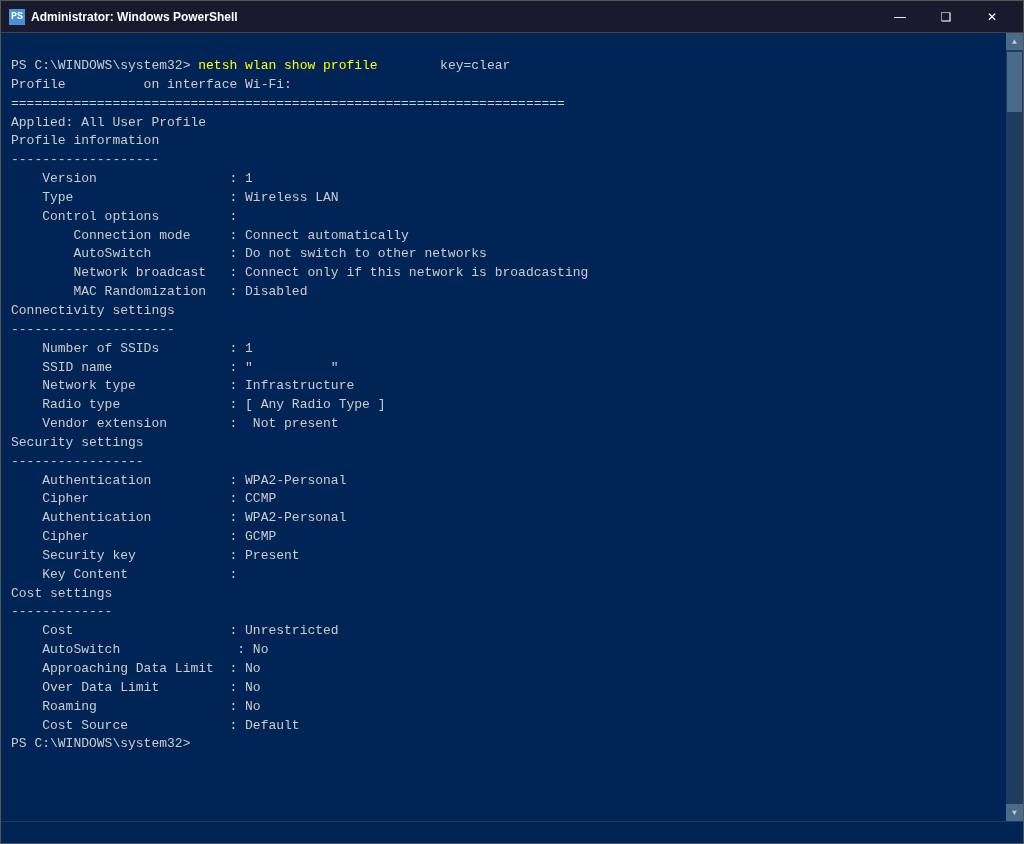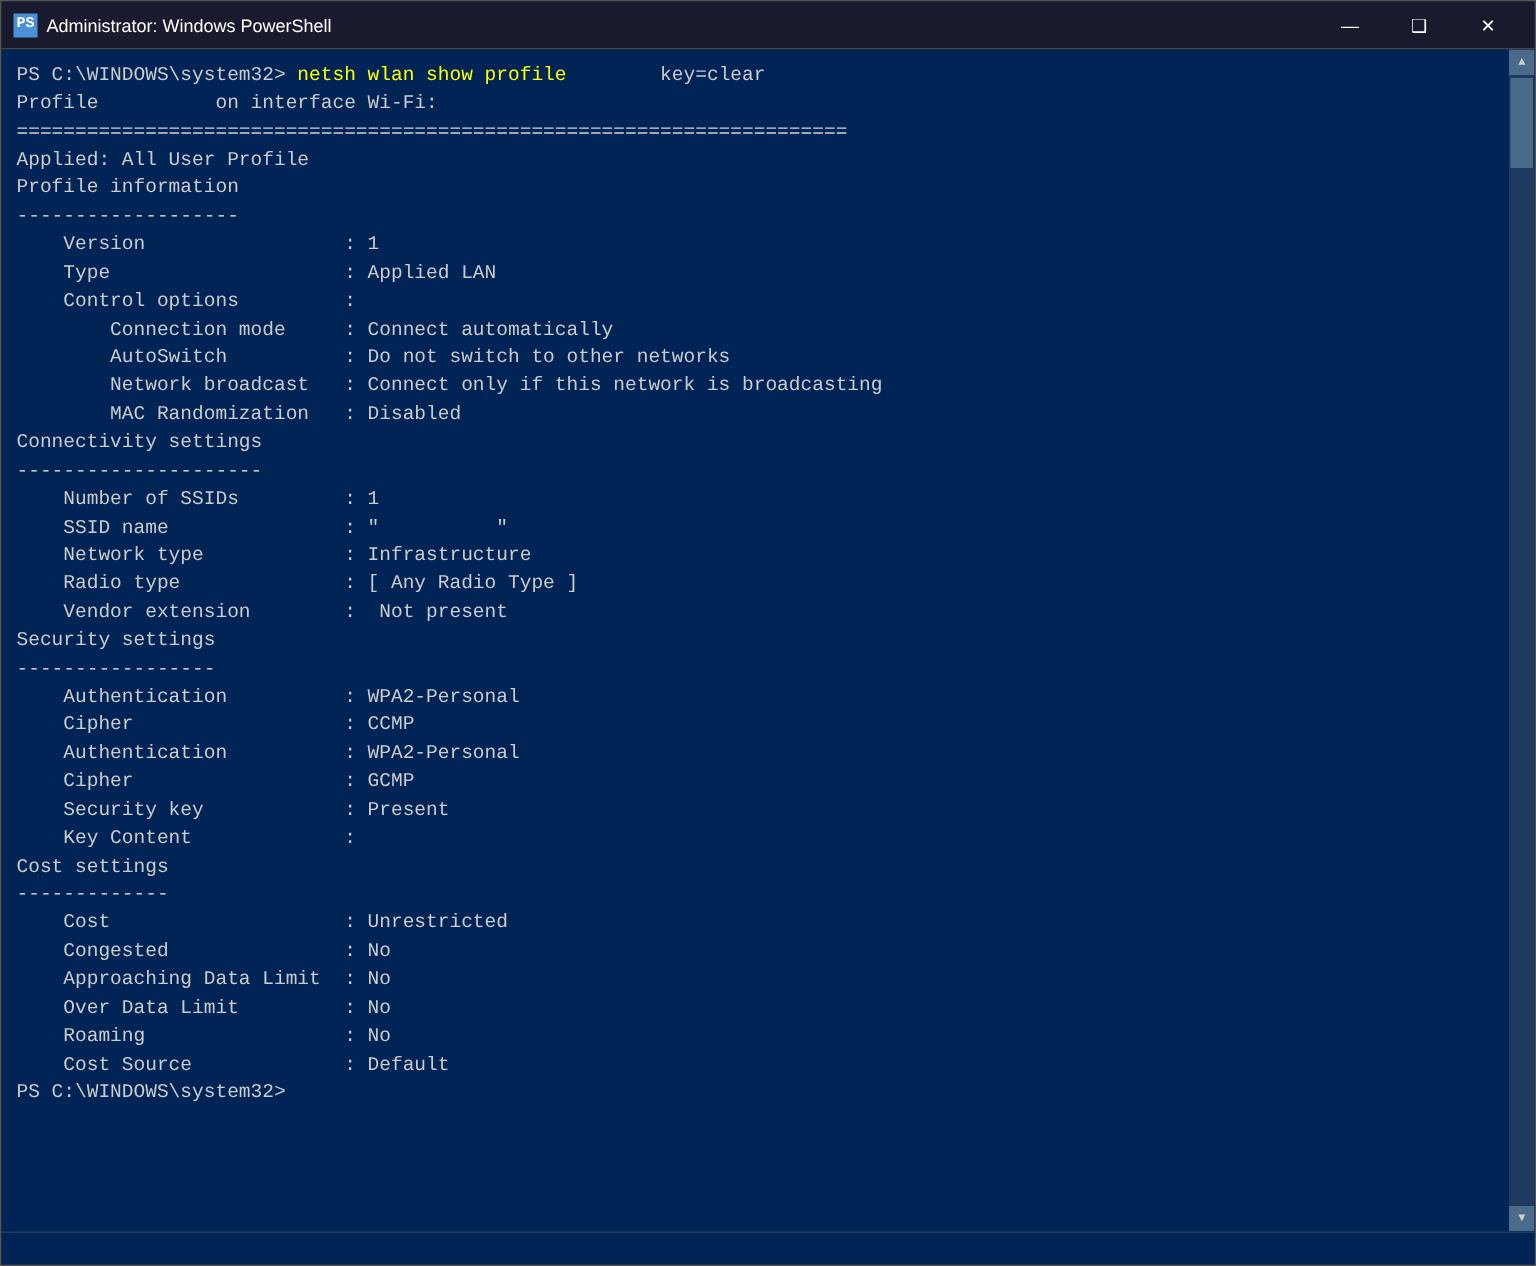--- a/index.html
+++ b/index.html
@@ -34,20 +34,21 @@
       font-size: 10px;
       color: white;
       font-weight: bold;
     }
 
     .titlebar-text {
       color: #ffffff;
       font-size: 12px;
       font-family: 'Segoe UI', sans-serif;
       flex: 1;
+      font-weight: bold;
     }
 
     .titlebar-buttons {
       display: flex;
       gap: 0;
     }
 
     .titlebar-btn {
       width: 46px;
       height: 32px;
@@ -64,21 +65,21 @@
 
     .terminal-container {
       flex: 1;
       background: #012456;
       display: flex;
       overflow: hidden;
     }
 
     .terminal-content {
       flex: 1;
-      padding: 8px 10px;
+      padding: 24px 10px;
       overflow-y: auto;
       color: #cccccc;
       line-height: 1.45;
     }
 
     .scrollbar {
       width: 17px;
       background: #1e3a5f;
       display: flex;
       flex-direction: column;
@@ -148,21 +149,21 @@
 
       <div class="line"></div>
       <div class="line">Profile          on interface Wi-Fi:</div>
       <div class="line">=======================================================================</div>
       <div class="line"></div>
       <div class="line">Applied: All User Profile</div>
       <div class="line"></div>
       <div class="line">Profile information</div>
       <div class="line">-------------------</div>
       <div class="line">    Version                 : 1</div>
-      <div class="line">    Type                    : Applied LAN</div>
+      <div class="line">    Type                    : Wireless LAN</div>
       <div class="line">    Control options         : </div>
       <div class="line">        Connection mode     : Connect automatically</div>
       <div class="line">        AutoSwitch          : Do not switch to other networks</div>
       <div class="line">        Network broadcast   : Connect only if this network is broadcasting</div>
       <div class="line">        MAC Randomization   : Disabled</div>
       <div class="line"></div>
       <div class="line">Connectivity settings</div>
       <div class="line">---------------------</div>
       <div class="line">    Number of SSIDs         : 1</div>
       <div class="line">    SSID name               : "          "</div>
@@ -175,21 +176,21 @@
       <div class="line">    Authentication          : WPA2-Personal</div>
       <div class="line">    Cipher                  : CCMP</div>
       <div class="line">    Authentication          : WPA2-Personal</div>
       <div class="line">    Cipher                  : GCMP</div>
       <div class="line">    Security key            : Present</div>
       <div class="line">    Key Content             :               </div>
       <div class="line"></div>
       <div class="line">Cost settings</div>
       <div class="line">-------------</div>
       <div class="line">    Cost                    : Unrestricted</div>
-      <div class="line">    Congested               : No</div>
+      <div class="line">    AutoSwitch               : No</div>
       <div class="line">    Approaching Data Limit  : No</div>
       <div class="line">    Over Data Limit         : No</div>
       <div class="line">    Roaming                 : No</div>
       <div class="line">    Cost Source             : Default</div>
       <div class="line"></div>
       <div class="line">PS C:\WINDOWS\system32&gt; </div>
     </div>
 
     <div class="scrollbar">
       <div class="scroll-btn">▲</div>

